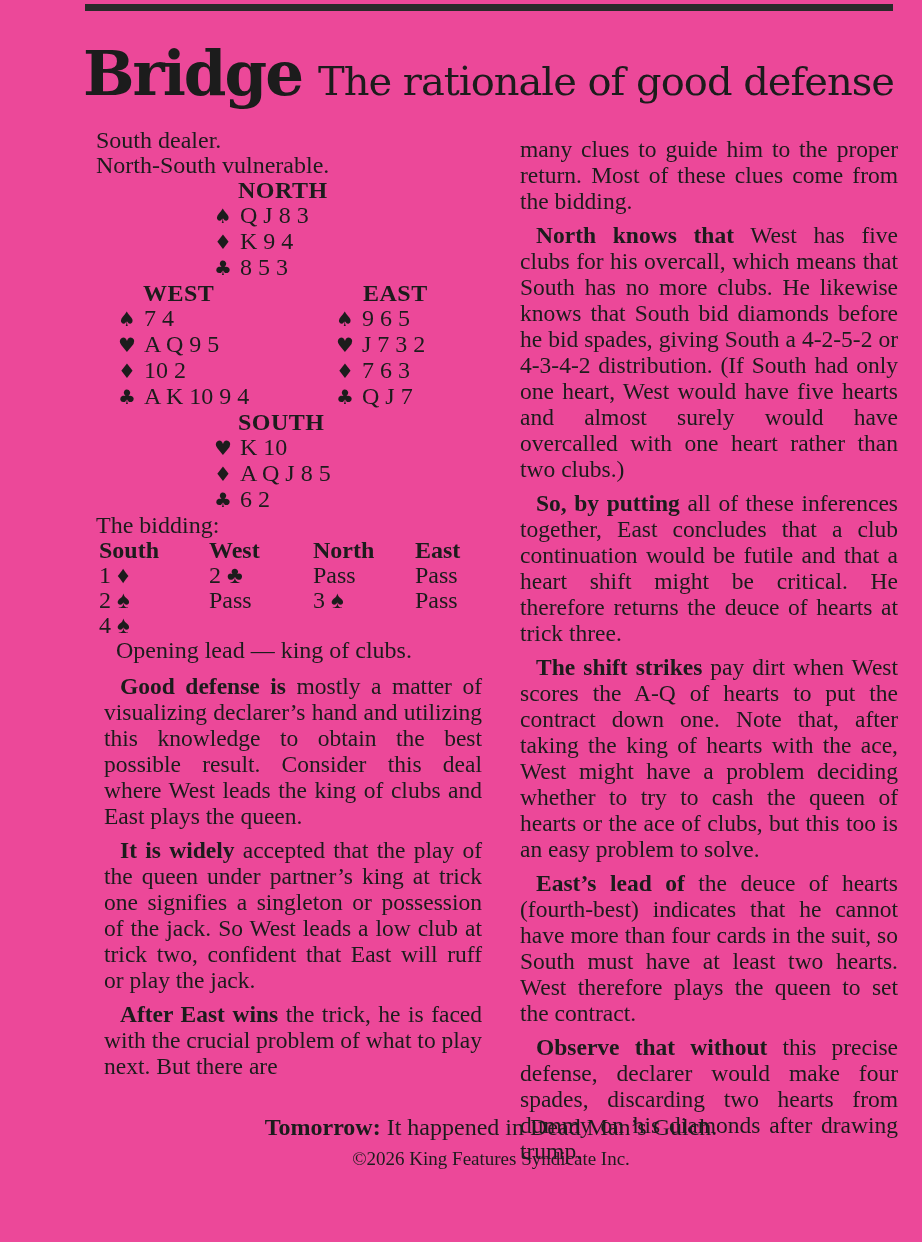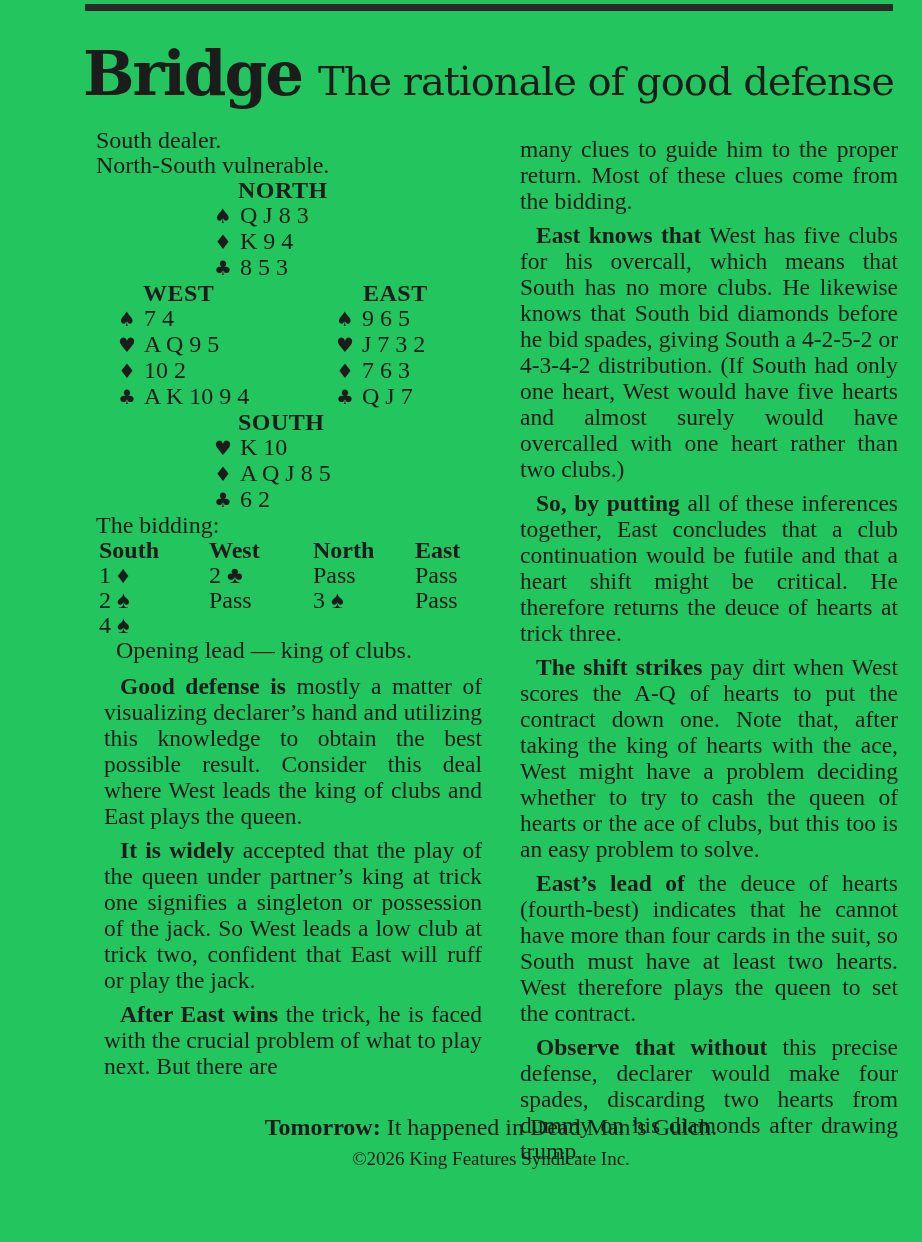--- a/index.html
+++ b/index.html
@@ -1,17 +1,17 @@
 <!DOCTYPE html>
 <html><head>
 <meta charset="utf-8">
 <style>
   html,body { margin:0; padding:0; background:#ffffff; }
   .page {
-    position:relative; width:922px; height:1242px; background:#22c55e;
+    position:relative; width:922px; height:1242px; background:#ec4899;
     font-family:"Liberation Serif","DejaVu Serif",serif; color:#1c1c1c;
     overflow:hidden;
   }
   .top-rule { position:absolute; left:85px; top:4px; width:808px; height:7px; background:#2a2a2a; }
 
   .masthead { position:absolute; left:83px; top:38px; display:flex; align-items:baseline; white-space:nowrap; }
   .brand { font-family:"DejaVu Serif",serif; font-weight:bold; font-size:61px; letter-spacing:-2px; }
   .headline { font-family:"DejaVu Serif",serif; font-size:40px; letter-spacing:-1px; margin-left:16px; }
 
   .columns { position:absolute; left:96px; top:128px; width:810px; display:flex; }
@@ -121,21 +121,21 @@
         <div class="deal-line lead-line">Opening lead — king of clubs.</div>
       </div>
 
       <p class="para"><b>Good defense is</b><span> mostly a matter of visualizing declarer’s hand and utilizing this knowledge to obtain the best possible result. Consider this deal where West leads the king of clubs and East plays the queen.</span></p>
       <p class="para"><b>It is widely</b><span> accepted that the play of the queen under partner’s king at trick one signifies a singleton or possession of the jack. So West leads a low club at trick two, confident that East will ruff or play the jack.</span></p>
       <p class="para"><b>After East wins</b><span> the trick, he is faced with the crucial problem of what to play next. But there are</span></p>
     </div>
 
     <div class="col col-right">
       <p class="para noindent"><span>many clues to guide him to the proper return. Most of these clues come from the bidding.</span></p>
-      <p class="para"><b>East knows that</b><span> West has five clubs for his overcall, which means that South has no more clubs. He likewise knows that South bid diamonds before he bid spades, giving South a 4-2-5-2 or 4-3-4-2 distribution. (If South had only one heart, West would have five hearts and almost surely would have overcalled with one heart rather than two clubs.)</span></p>
+      <p class="para"><b>North knows that</b><span> West has five clubs for his overcall, which means that South has no more clubs. He likewise knows that South bid diamonds before he bid spades, giving South a 4-2-5-2 or 4-3-4-2 distribution. (If South had only one heart, West would have five hearts and almost surely would have overcalled with one heart rather than two clubs.)</span></p>
       <p class="para"><b>So, by putting</b><span> all of these inferences together, East concludes that a club continuation would be futile and that a heart shift might be critical. He therefore returns the deuce of hearts at trick three.</span></p>
       <p class="para"><b>The shift strikes</b><span> pay dirt when West scores the A-Q of hearts to put the contract down one. Note that, after taking the king of hearts with the ace, West might have a problem deciding whether to try to cash the queen of hearts or the ace of clubs, but this too is an easy problem to solve.</span></p>
       <p class="para"><b>East’s lead of</b><span> the deuce of hearts (fourth-best) indicates that he cannot have more than four cards in the suit, so South must have at least two hearts. West therefore plays the queen to set the contract.</span></p>
       <p class="para"><b>Observe that without</b><span> this precise defense, declarer would make four spades, discarding two hearts from dummy on his diamonds after drawing trump.</span></p>
     </div>
 
   </div>
 
   <div class="footer">
     <div class="tomorrow"><b>Tomorrow:</b><span> It happened in Dead Man’s Gulch.</span></div>

